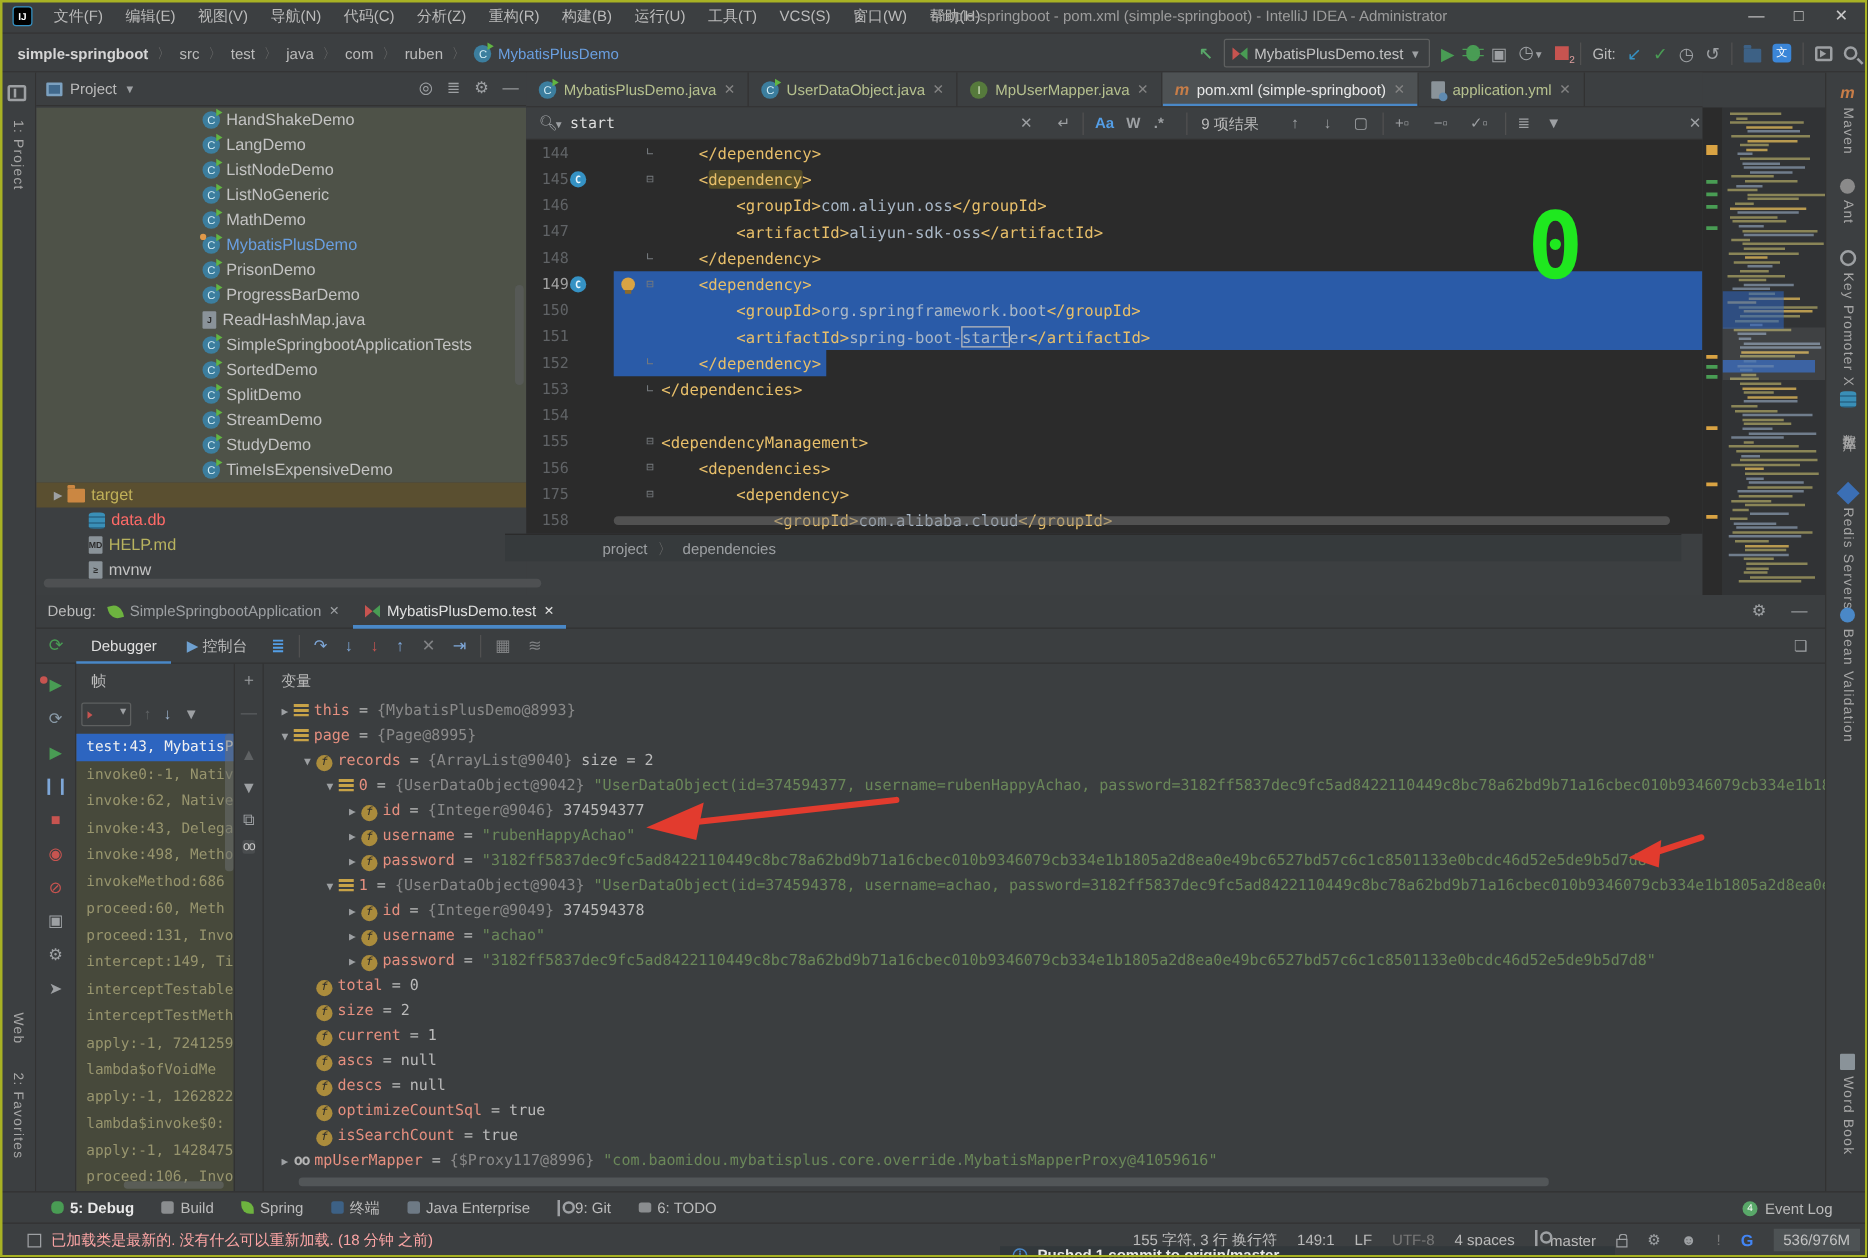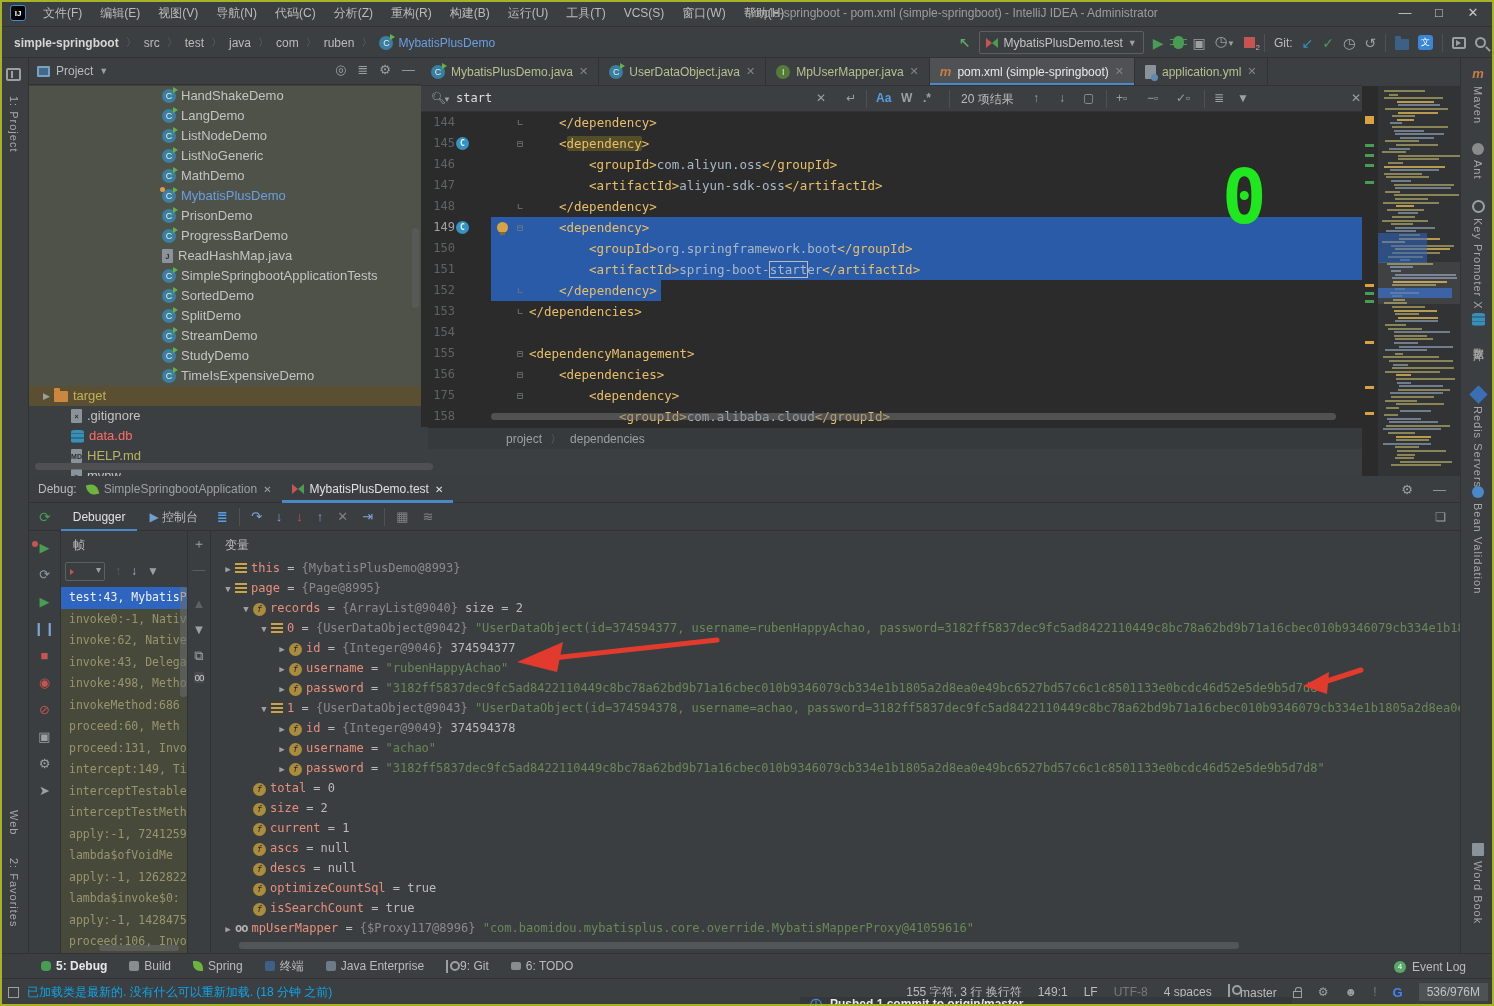--- a/index.html
+++ b/index.html
@@ -105,21 +105,21 @@
   .codetext { position:absolute; top:0; }
   .seg-tag { color:#e8bf6a;margin-top:22px; }
   .seg-val { color:#a9b7c6; }
   .seg-match { background:#554d28; border-radius:2px; }
   .seg-box { outline:1px solid #bcbcbc; }
   .sel-block { position:absolute; background:#2a5ba8; }
   .bulb { position:absolute; left:76px; width:11px; height:11px; border-radius:50%; background:#d9a343; }
   .bulb::after { content:""; position:absolute; left:3px; top:10px; width:5px; height:3px; background:#8a6a2c; }
   .editor-hscroll { position:absolute; left:70px; top:301px; width:845px; height:7px; background:#787878; opacity:.5; border-radius:4px; }
 
-  .ebreadcrumb { position:absolute; left:428px; top:427px; width:941px; height:22px; background:#363a3c; border-top:1px solid #2b2b2b; line-height:22px; padding-left:78px; color:#9da0a3; }
+  .ebreadcrumb { position:absolute; left:404px; top:427px; width:941px; height:22px; background:#363a3c; border-top:1px solid #2b2b2b; line-height:22px; padding-left:78px; color:#9da0a3; }
   .ebc-sep { margin:0 8px; color:#6e6e6e; }
   .etabs2 { position:absolute; left:421px; top:449px; width:941px; height:27px; background:#3c3f41; border-top:1px solid #323232; display:flex; align-items:center; gap:4px; padding-left:14px; }
   .etab2 { padding:3px 10px; color:#9da0a3; }
   .etab2.active { background:#4e5254; color:#e8e8e8; border-radius:2px; }
 
   
   .marker-strip { position:absolute; left:1362px; top:86px; width:16px; height:390px; background:#2b2b2b; }
   .mk { position:absolute; left:3px; width:9px; height:3px; }
   .minimap { position:absolute; left:1378px; top:86px; width:82px; height:390px; background:#313335; overflow:hidden; }
   .mm-band { position:absolute; left:0; width:82px; }
@@ -179,21 +179,21 @@
   
   .bottom-tools { position:absolute; left:0; top:953px; width:1494px; height:25px; background:#3c3f41; border-top:1px solid #323232; display:flex; align-items:center; }
   .bt-item { display:flex; align-items:center; gap:5px; padding:0 11px; color:#bbbbbb; height:25px; }
   .bt-item.active { color:#e8e8e8; font-weight:bold; }
   .bt-ic { width:10px; height:10px; border-radius:2px; background:#8a8d8f; }
   .bt-ic.bug { background:#499c54; border-radius:4px; }
   .bt-ic.leaf { background:#6db33f; border-radius:0 70% 0 70%; }
   .event-log { position:absolute; right:28px; top:0; height:25px; display:flex; align-items:center; gap:6px; }
   .ev-circle { width:12px; height:12px; border-radius:50%; background:#59a869; color:#fff; font-size:8px; text-align:center; line-height:12px; }
   .statusbar { position:absolute; left:0; top:978px; width:1494px; height:26px; background:#3c3f41; border-top:1px solid #323232; }
-  .sb-left { position:absolute; left:8px; top:0; height:26px; display:flex; align-items:center; gap:8px; color:#0ea5e9; }
+  .sb-left { position:absolute; left:22px; top:0; height:26px; display:flex; align-items:center; gap:8px; color:#fca5a5; }
   .sb-sq { width:11px; height:11px; border:1px solid #9da0a3; }
   .sb-right { position:absolute; right:6px; top:0; height:26px; display:flex; align-items:center; gap:16px; color:#bbbbbb; }
   .dim { color:#787878; }
   .mem { background:#4d5254; padding:2px 8px; color:#c3c3c3; }
   .ic-branch { display:inline-block; width:9px; height:13px; border-left:2px solid #9da0a3; position:relative; }
   .ic-branch::before { content:""; position:absolute; left:2px; top:1px; width:6px; height:6px; border:2px solid #9da0a3; border-radius:50%; }
   .ic-lock { width:9px; height:7px; border:1px solid #9da0a3; position:relative; margin-top:4px; }
   .ic-lock::before { content:""; position:absolute; left:1px; top:-5px; width:5px; height:4px; border:1px solid #9da0a3; border-bottom:none; border-radius:3px 3px 0 0; }
   .g-logo { font-weight:bold; font-size:13px; color:#4285f4; }
   .notif { position:absolute; left:800px; top:997px; width:492px; height:9px; background:#32383b; overflow:hidden; display:flex; gap:8px; padding-left:10px; color:#e8e8e8; font-weight:bold; }
@@ -359,24 +359,20 @@
         </div>
         <div class="tree-row " style="padding-left: 133px;">
           <span class="ic-class">C</span>
           <span class="lbl">TimeIsExpensiveDemo</span>
         </div>
         <div class="tree-row excluded" style="padding-left: 14px;">
           <span class="arrow-r">▶</span>
           <span class="ic-folder-o"></span>
           <span class="lbl">target</span>
         </div>
-        <div class="tree-row " style="padding-left: 42px;">
-          <span class="ic-file">×</span>
-          <span class="lbl">.gitignore</span>
-        </div>
         <div class="tree-row err" style="padding-left: 42px;">
           <span class="ic-db"></span>
           <span class="lbl">data.db</span>
         </div>
         <div class="tree-row mdf" style="padding-left: 42px;">
           <span class="ic-file">MD</span>
           <span class="lbl">HELP.md</span>
         </div>
         <div class="tree-row " style="padding-left: 42px;">
           <span class="ic-file">≥</span>
@@ -419,21 +415,21 @@
     <span class="fb-ic" style="left:10px">🔍︎</span>
     <span class="fb-ic" style="left:22px;font-size:8px;top:9px">▼</span>
     <span class="q mono">start</span>
     <span class="fb-ic" style="left:395px">✕</span>
     <span class="fb-ic" style="left:425px">↵</span>
     <span class="sep-v abs" style="left:445px;top:4px"></span>
     <span class="fb-ic fb-toggle fb-on" style="left:455px">Aa</span>
     <span class="fb-ic fb-toggle" style="left:480px">W</span>
     <span class="fb-ic fb-toggle" style="left:502px">.*</span>
     <span class="sep-v abs" style="left:528px;top:4px"></span>
-    <span class="fb-ic" style="left:540px;color:#bbbbbb">20 项结果</span>
+    <span class="fb-ic" style="left:540px;color:#bbbbbb">9 项结果</span>
     <span class="fb-ic" style="left:612px">↑</span>
     <span class="fb-ic" style="left:638px">↓</span>
     <span class="fb-ic" style="left:662px">▢</span>
     <span class="sep-v abs" style="left:685px;top:4px"></span>
     <span class="fb-ic" style="left:695px">+▫</span>
     <span class="fb-ic" style="left:726px">−▫</span>
     <span class="fb-ic" style="left:755px">✓▫</span>
     <span class="sep-v abs" style="left:783px;top:4px"></span>
     <span class="fb-ic" style="left:793px">≣</span>
     <span class="fb-ic" style="left:816px">▼</span>

